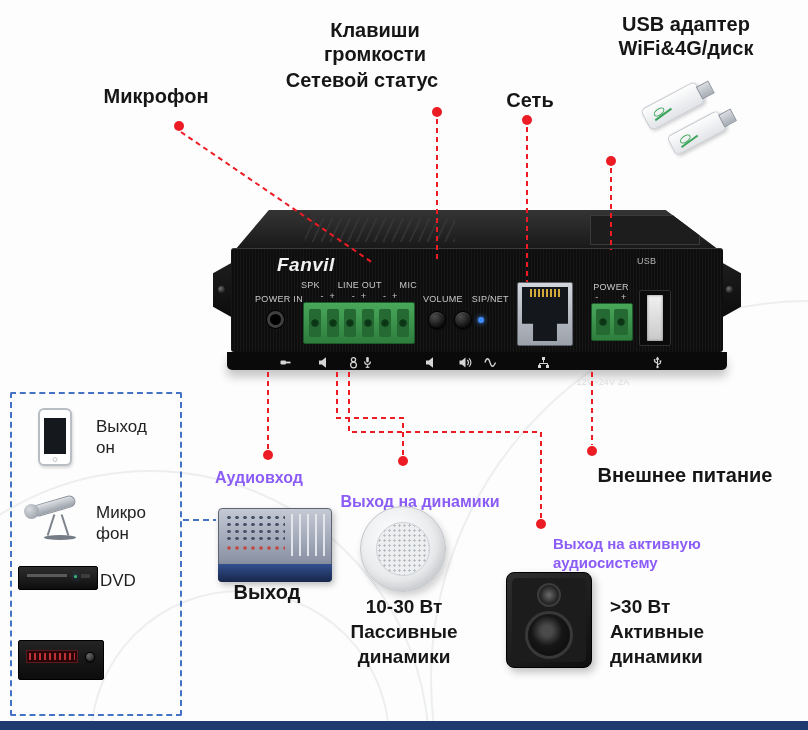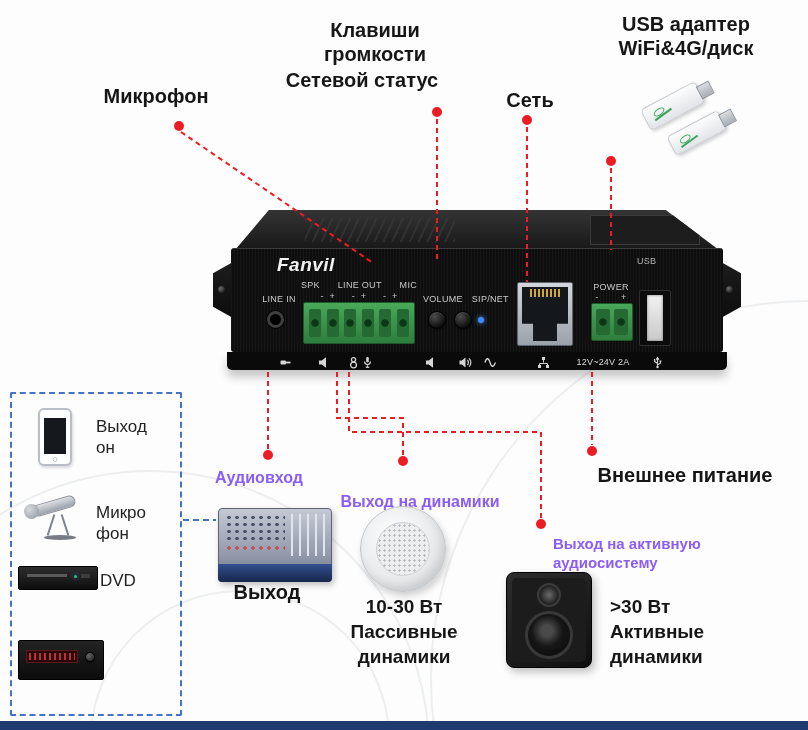--- a/index.html
+++ b/index.html
@@ -165,21 +165,21 @@
         <div class="screw"></div>
       </div>
     <div class="ear ear-r">
         <div class="screw"></div>
       </div>
     <div class="dev-body"></div>
     <div class="dev-lip"></div>
 
     <div class="brand">Fanvil</div>
 
-    <div class="ptext ptext-c" style="left:38px; top:84px; width:56px;">LINE IN</div>
+    <div class="ptext ptext-c" style="left:38px; top:84px; width:56px;">POWER IN</div>
     <div class="jack" style="left:54px; top:101px;"></div>
 
     <div class="ptext" style="left:88px; top:70px; width:116px; display:flex; justify-content:space-between;">
       <span>SPK</span>
       <span>LINE OUT</span>
       <span>MIC</span>
     </div>
     <div class="ptext ptext-c prepre" style="left:88px; top:81px; width:116px;">-  +      -  +      -  +</div>
     <div class="term" style="left:90px; top:92px; width:112px; height:42px;">
       <div class="tcell"></div>
@@ -267,21 +267,21 @@
         </svg>
     </div>
     <div class="icn" style="left:324px;">
       <svg width="13" height="13" viewBox="0 0 13 13" fill="#d6d6d6" stroke="#d6d6d6" stroke-width="1">
           <rect x="5" y="1" width="3" height="3" stroke="none"></rect>
           <rect x="1" y="9" width="3" height="3" stroke="none"></rect>
           <rect x="9" y="9" width="3" height="3" stroke="none"></rect>
           <path d="M6.5,4 v2.5 M2.5,9 v-1.5 h8 V9" fill="none"></path>
         </svg>
     </div>
-    <div class="pw-rating" style="left:352px; width:76px;">12V~24V 2A</div>
+    <div class="pw-rating" style="left:352px; width:76px;margin-top:20px;">12V~24V 2A</div>
     <div class="icn" style="left:438px;">
       <svg width="13" height="13" viewBox="0 0 13 13" stroke="#d6d6d6" stroke-width="1.1" fill="#d6d6d6">
           <circle cx="6.5" cy="11" r="1.2" stroke="none"></circle>
           <path d="M6.5,10 V2 M5.2,3.6 L6.5,1.5 L7.8,3.6 M6.5,7.2 L3.6,5.6 V4.6 M6.5,8.8 L9.4,7.2 V6" fill="none"></path>
           <circle cx="3.6" cy="3.9" r="0.9" stroke="none"></circle>
           <rect x="8.6" y="4.4" width="1.7" height="1.7" stroke="none"></rect>
         </svg>
     </div>
   </div>
 

